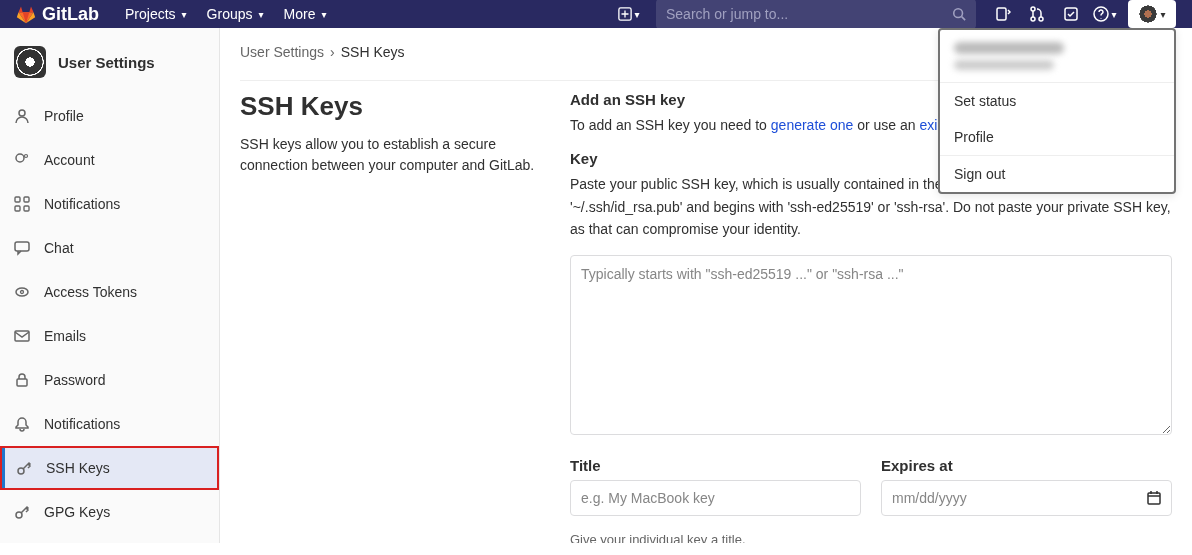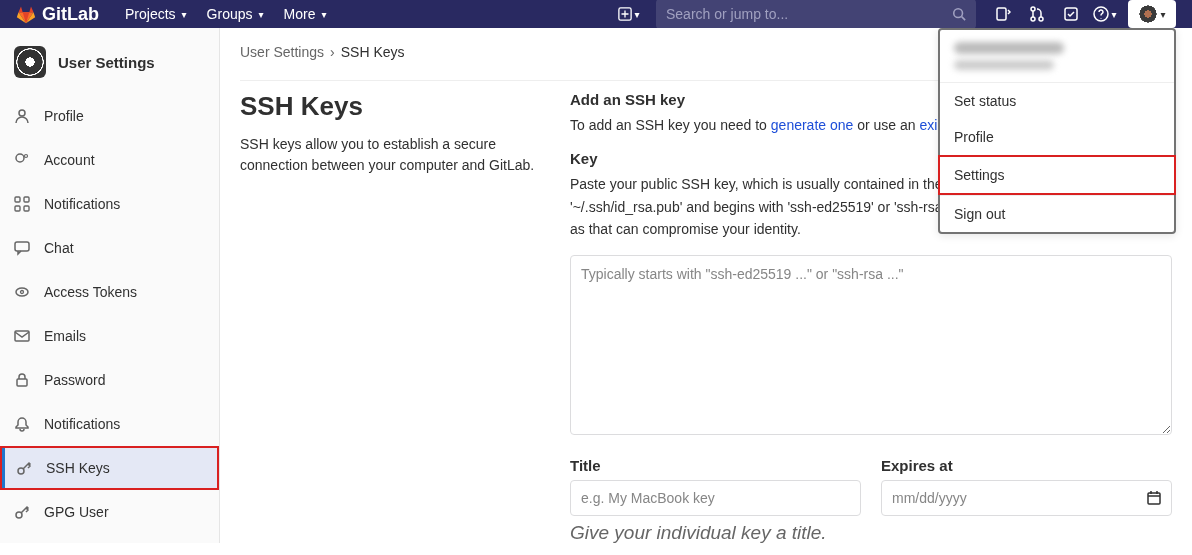--- a/index.html
+++ b/index.html
@@ -36,21 +36,21 @@
   .section-label { font-weight: 600; font-size: 15px; margin-bottom: 6px; color: #303030; }
   .section-text { font-size: 14px; color: #303030; line-height: 1.6; margin-bottom: 14px; }
   .section-text a { color: #1d4ed8; text-decoration: none; }
   textarea.key-box { width: 100%; height: 180px; border: 1px solid #dcdcde; border-radius: 4px; padding: 10px; font-size: 14px; resize: both; color: #303030; font-family: inherit; }
   textarea.key-box::placeholder { color: #868686; }
   .row { display: flex; gap: 20px; margin-top: 18px; }
   .field { flex: 1; }
   .field label { display: block; font-size: 15px; font-weight: 600; margin-bottom: 6px; color: #303030; }
   .field input { width: 100%; height: 36px; border: 1px solid #dcdcde; border-radius: 4px; padding: 0 10px; font-size: 14px; color: #303030; }
   .field input::placeholder { color: #868686; }
-  .hint { font-size: 19px; color: #666; margin-top: 6px; font-style: italic; }
+  .hint { font-size: 13px; color: #666; margin-top: 16px; }
   .date-wrap { position: relative; }
   .date-wrap .cal-ic { position: absolute; right: 10px; top: 50%; transform: translateY(-50%); color: #303030; }
   
   .user-menu { position: absolute; top: 0px; right: 16px; width: 238px; background: #fff; border: 2px solid #737373; border-radius: 4px; box-shadow: 0 2px 8px rgba(0,0,0,0.1); z-index: 100; }
   .user-menu .um-head { padding: 12px 14px; border-bottom: 1px solid #eee; }
   .um-head .blur1 { width: 110px; height: 12px; background: #bbb; border-radius: 6px; filter: blur(3px); margin-bottom: 6px; }
   .um-head .blur2 { width: 100px; height: 10px; background: #ccc; border-radius: 5px; filter: blur(3px); }
   .um-item { padding: 10px 14px; font-size: 14px; color: #303030; cursor: pointer; }
   .um-divider { height: 1px; background: #eee; }
   .um-highlight { border: 2px solid #d92020; margin: 0 -2px; }
@@ -217,21 +217,21 @@
         </span>
       <span>SSH Keys</span>
     </div>
     <div class="sb-item">
       <span class="ic">
           <svg width="16" height="16" viewBox="0 0 16 16">
             <circle cx="5" cy="11" r="3" fill="none" stroke="currentColor" stroke-width="1.5"></circle>
             <path d="M7 9l6-6 1 1-1 1 1 1-2 2" fill="none" stroke="currentColor" stroke-width="1.5"></path>
           </svg>
         </span>
-      <span>GPG User</span>
+      <span>GPG Keys</span>
     </div>
   </div>
 
   <div class="content">
     <div class="breadcrumb">
       <a href="#">User Settings</a>
       <span>›</span>
       <span style="color:#303030;font-weight:500;">SSH Keys</span>
     </div>
 
@@ -270,18 +270,17 @@
       </div>
     </div>
 
     <div class="user-menu">
       <div class="um-head">
         <div class="blur1"></div>
         <div class="blur2"></div>
       </div>
       <div class="um-item">Set status</div>
       <div class="um-item">Profile</div>
-      <div class="um-item um-highlight">Settings</div>
       <div class="um-divider"></div>
       <div class="um-item">Sign out</div>
     </div>
   </div>
 </div>
 
 </body></html>

